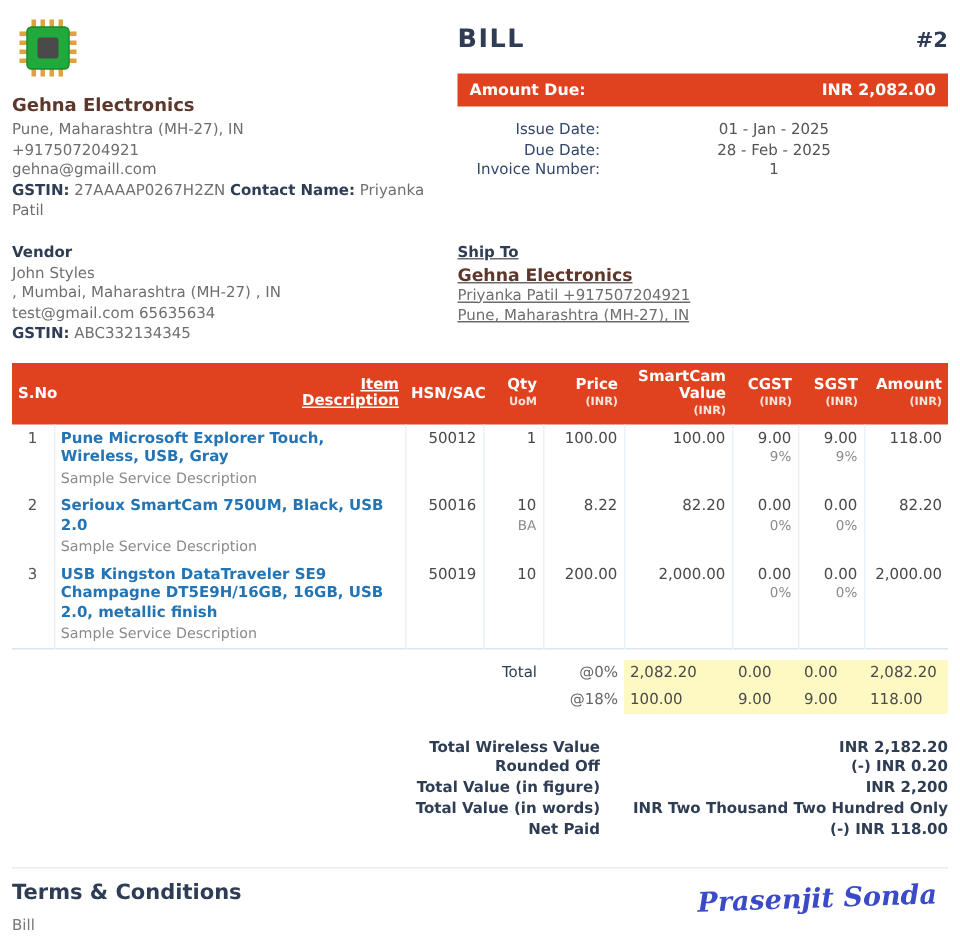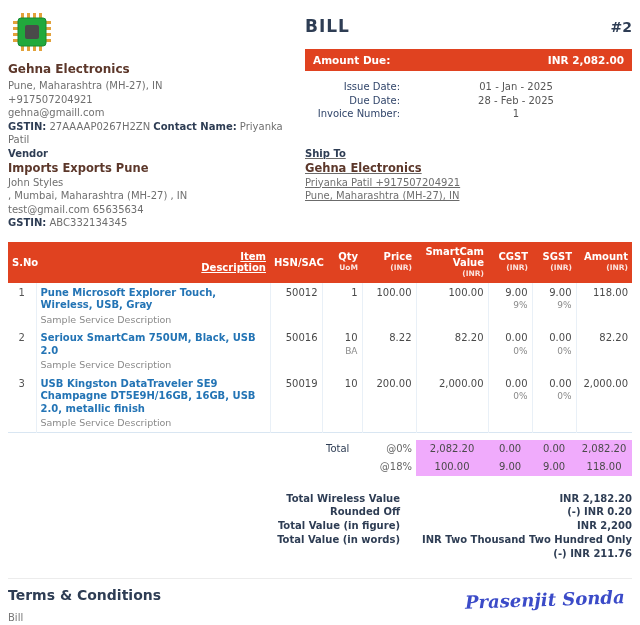--- a/index.html
+++ b/index.html
@@ -26,21 +26,21 @@
 
   .amount-bar { margin-top:13px; background:#E04220; color:#fff; display:flex;
     justify-content:space-between; padding:5px 8px; font-weight:bold; font-size:10.5px; }
 
   .details { margin-top:9px; }
   .detail-row { display:flex; line-height:13.5px; }
   .detail-label { flex:1; text-align:right; color:#31456A; }
   .detail-value { flex:0 0 232px; text-align:center; color:#555; }
 
   
-  .parties { display:flex; }
+  .parties { display:flex; margin-top:14px; }
   .party-left { flex:0 0 297px; }
   .party-right { flex:1;text-decoration:underline; }
   .party-title { font-weight:bold; color:#2E3D54; line-height:14px; }
   .party-name { font-weight:bold; color:#5C372A; font-size:11.5px; line-height:15px; }
   .party-line { line-height:13.5px; color:#6f6f6f; }
 
   
   table { border-collapse:collapse; table-layout:fixed; width:624px; }
   .itable { margin-top:12px; border-bottom:1px solid #D9E6F2; }
   .itable thead th { background:#E04220; color:#fff; font-size:10px; font-weight:bold;
@@ -52,23 +52,23 @@
   .itable tbody td + td { border-left:1px solid #E9F0F7; }
   .sno { text-align:center; color:#555; }
   .num { text-align:right; color:#4a4a4a; }
   .item-name { color:#2374B5; font-weight:bold; }
   .item-desc { color:#8a8a8a; padding-top:2px; font-size:9.5px; }
   .sub-cell { display:block; color:#8a8a8a; font-size:9px; }
 
   
   .ttable { margin-top:7px; }
   .ttable td { padding:3px 4px; line-height:12px; }
-  .tot-label { text-align:left; color:#2E3D54; }
+  .tot-label { text-align:right; color:#2E3D54; }
   .tot-rate { text-align:right; color:#666; }
-  .tot-val { text-align:center; color:#4a4a4a; background:#f0abfc; }
+  .tot-val { text-align:left; color:#4a4a4a; background:#fef9c3; }
 
   
   .summary { margin-top:16px; }
   .sum-row { display:flex; line-height:13.8px; }
   .sum-label { flex:0 0 392px; text-align:right; font-weight:bold; color:#2E3D54; }
   .sum-value { flex:1; text-align:right; font-weight:bold; color:#2E3D54; }
 
   
   .bottom { display:flex; margin-top:18px; border-top:1px solid #ececec; padding-top:8px; }
   .terms { flex:1; }
@@ -139,21 +139,20 @@
           <span class="detail-label">Invoice Number:</span>
           <span class="detail-value">1</span>
         </div>
       </div>
     </div>
   </div>
 
   <div class="parties">
     <div class="party-left">
       <div class="party-title">Vendor</div>
-      <div class="party-name">Imports Exports Pune</div>
       <div class="party-line">John Styles</div>
       <div class="party-line">, Mumbai, Maharashtra (MH-27) , IN</div>
       <div class="party-line">test@gmail.com 65635634</div>
       <div class="party-line"><span class="strong-label">GSTIN:</span><span> ABC332134345</span></div>
     </div>
     <div class="party-right">
       <div class="party-title">Ship To</div>
       <div class="party-name">Gehna Electronics</div>
       <div class="party-line">Priyanka Patil +917507204921</div>
       <div class="party-line">Pune, Maharashtra (MH-27), IN</div>
@@ -267,21 +266,22 @@
     </div>
     <div class="sum-row">
       <span class="sum-label">Total Value (in figure)</span>
       <span class="sum-value">INR 2,200</span>
     </div>
     <div class="sum-row">
       <span class="sum-label">Total Value (in words)</span>
       <span class="sum-value">INR Two Thousand Two Hundred Only</span>
     </div>
     <div class="sum-row">
-      <span class="sum-value">(-) INR 211.76</span>
+      <span class="sum-label">Net Paid</span>
+      <span class="sum-value">(-) INR 118.00</span>
     </div>
   </div>
 
   <div class="bottom">
     <div class="terms">
       <div class="terms-title">Terms &amp; Conditions</div>
       <div class="terms-body">Bill</div>
     </div>
     <div class="sig-block">
       <span class="sig-name">Prasenjit Sonda</span>

